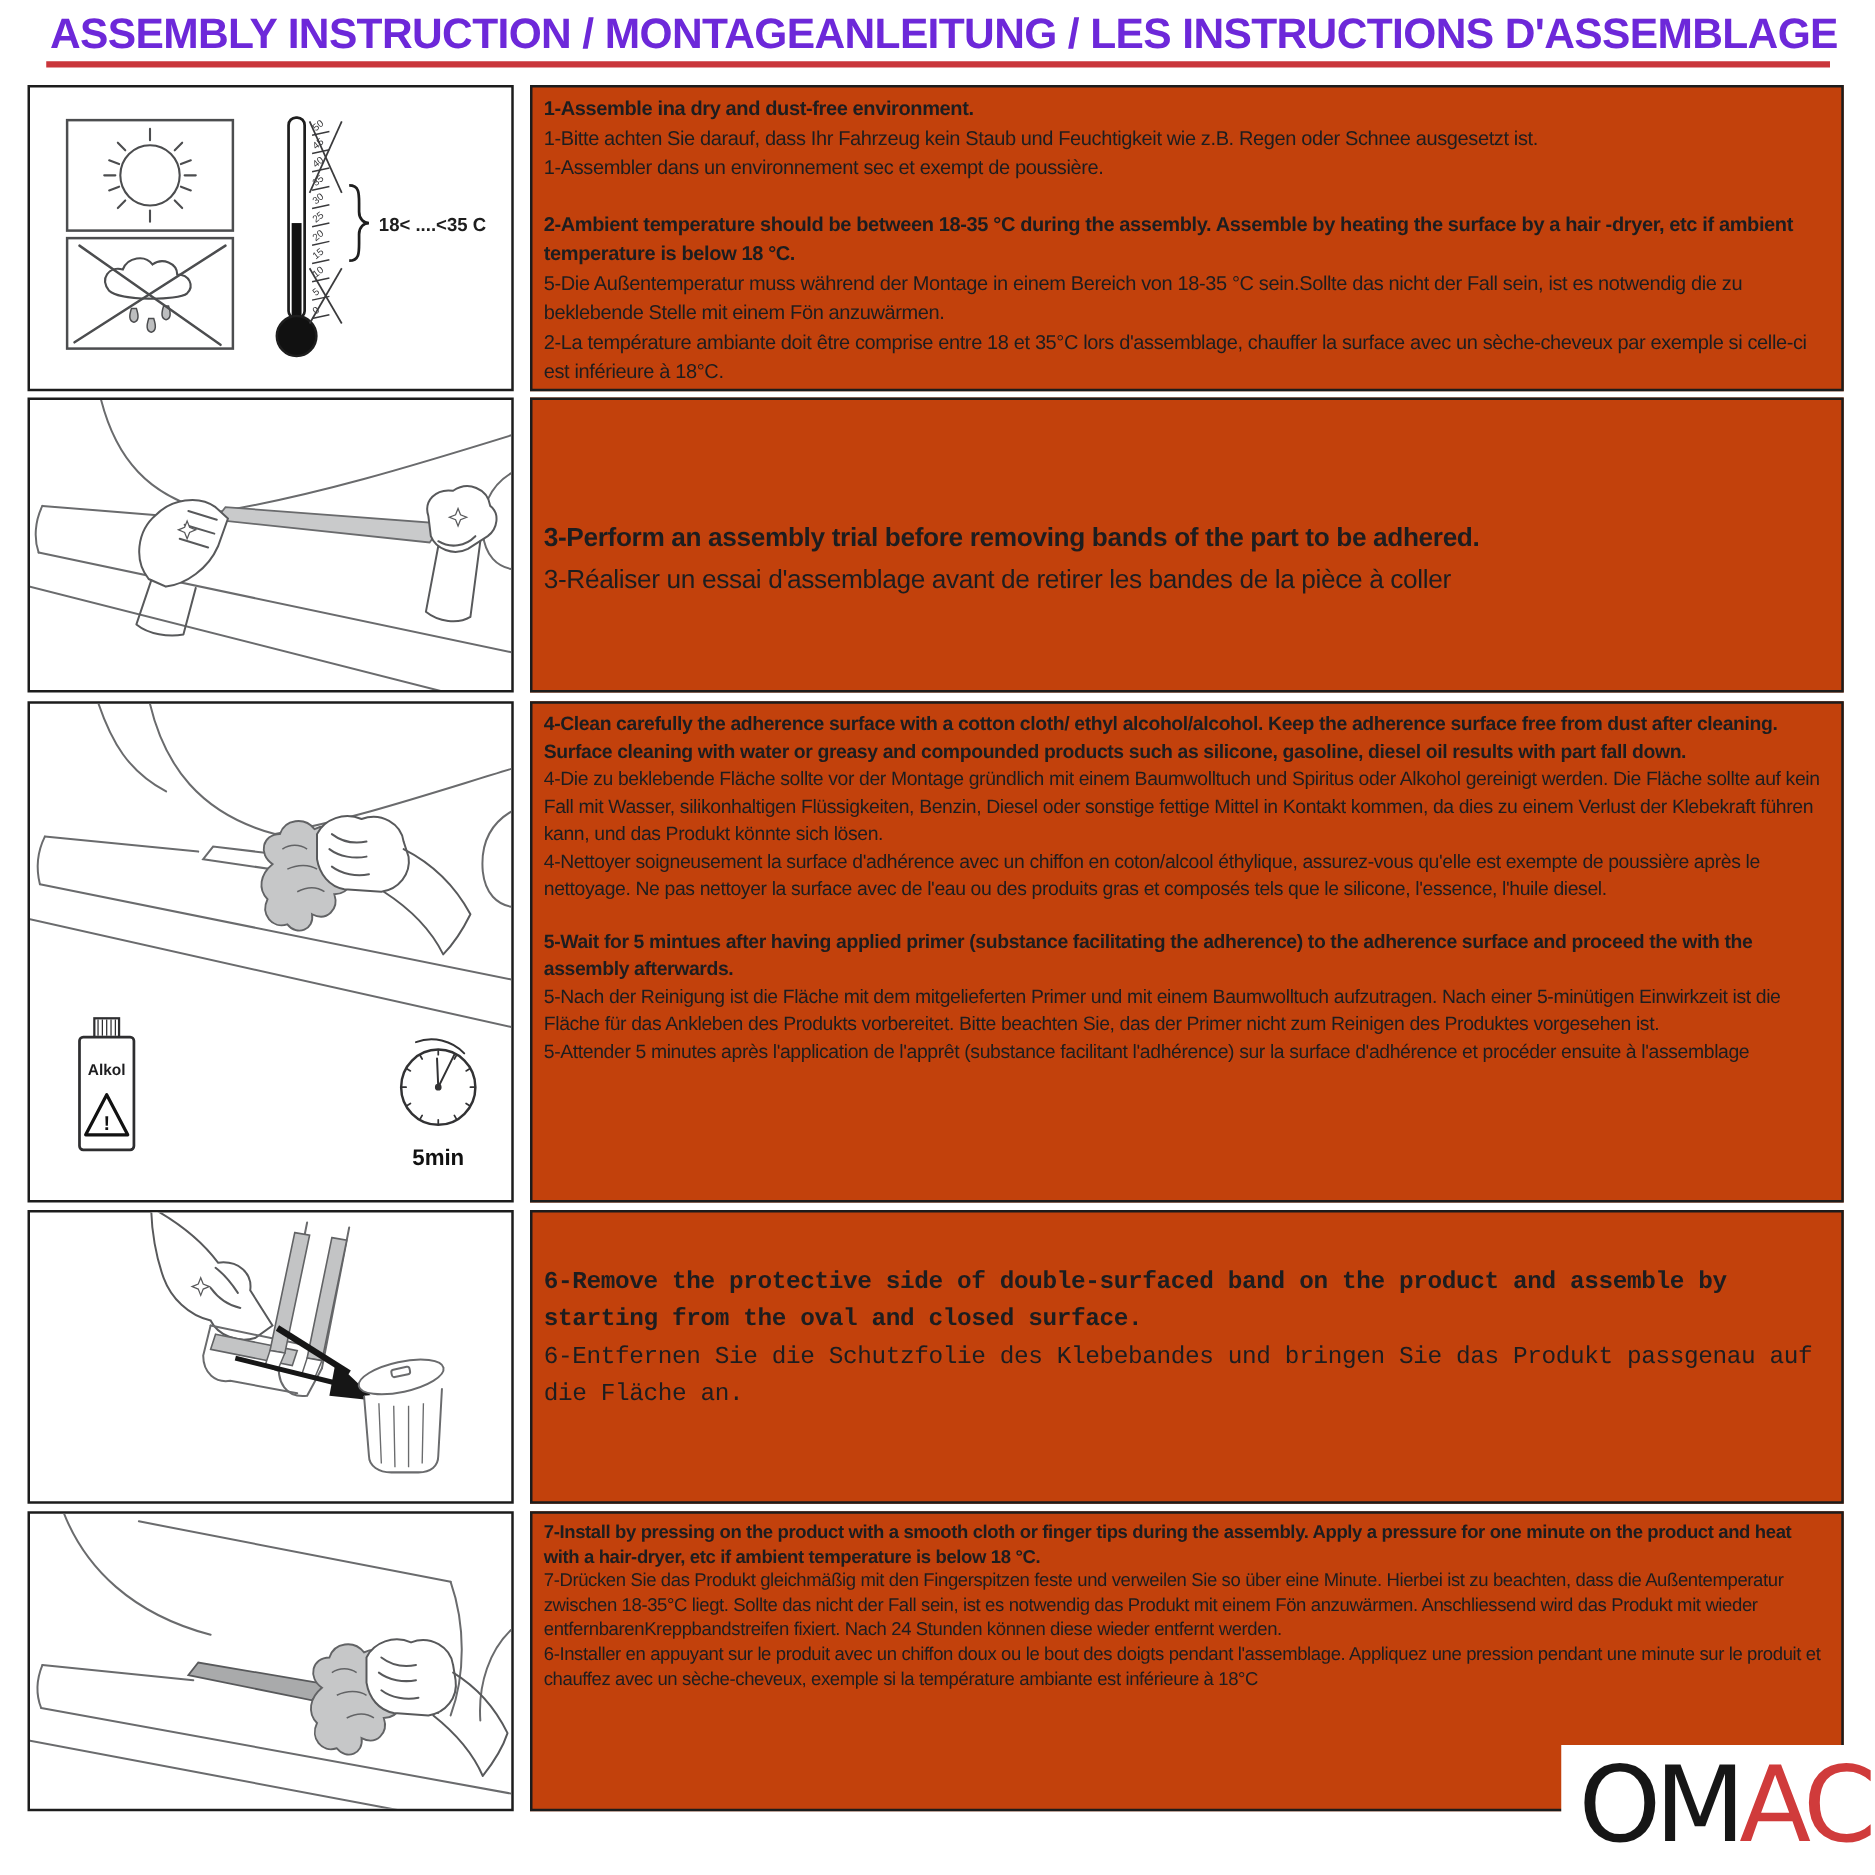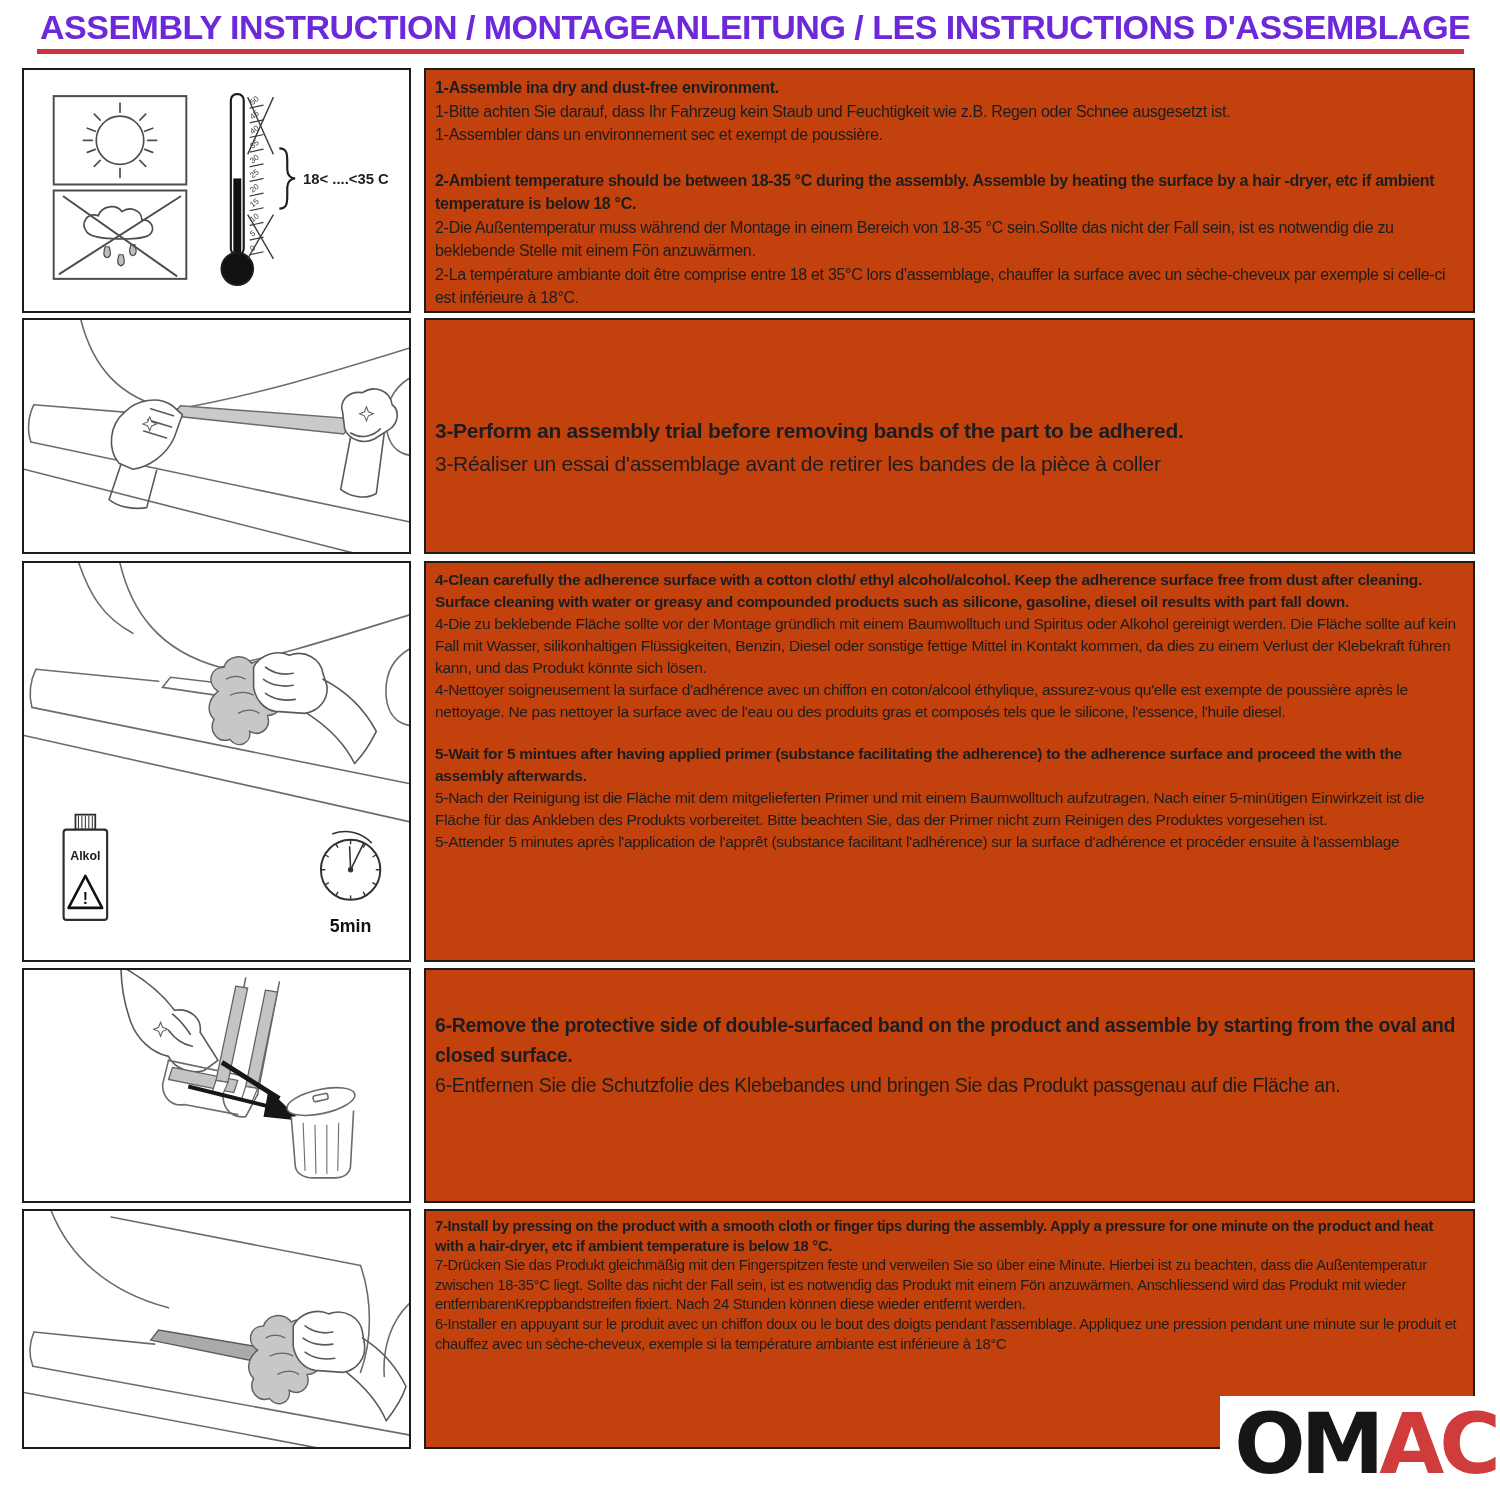--- a/index.html
+++ b/index.html
@@ -11,25 +11,25 @@
   .rbox{position:absolute;left:424px;width:1051px;border:2.5px solid #1c1c1c;background:#c2410c;overflow:hidden;}
   .lbox svg{display:block;width:100%;height:100%;}
   .txt{padding:6px 10px 0 9px;letter-spacing:-0.3px;}
   .txt p{margin:0;}
   .b{font-weight:bold;}
   .gap{margin-top:22px !important;}
   .gap20{margin-top:20px !important;}
   .s16{font-size:16px;line-height:23.5px;}
   .s21{font-size:21px;line-height:33px;}
   .s155{font-size:15.5px;line-height:22px;}
-  .s195{font-size:19.5px;line-height:30px;}
+  .s195{font-size:19.5px;line-height:30px;font-family:Liberation Mono, monospace;}
   .s148{font-size:14.8px;line-height:19.6px;}
   .pt60{padding-top:94px;}
   .pt40{padding-top:40px;}
-  .logo{position:absolute;right:4px;top:1396px;background:#fff;padding:0 0 6px 14px;font-family:"DejaVu Sans","Liberation Sans",sans-serif;font-weight:bold;font-size:84px;line-height:96px;letter-spacing:-5px;color:#161616;white-space:nowrap;}
+  .logo{position:absolute;right:4px;top:1396px;background:#fff;padding:0 0 6px 14px;font-family:"DejaVu Sans","Liberation Sans",sans-serif;font-weight:normal;font-size:84px;line-height:96px;letter-spacing:-5px;color:#161616;white-space:nowrap;}
   .logo .red{color:#d03b3b;}
 </style>
 </head>
 <body>
 
 <div class="title">ASSEMBLY INSTRUCTION / MONTAGEANLEITUNG / LES INSTRUCTIONS D'ASSEMBLAGE</div>
 <div class="rule"></div>
 
 <div class="lbox" style="top:68px;height:245px;">
   <svg viewBox="0 0 389 240" preserveAspectRatio="none">
@@ -97,21 +97,21 @@
       <path d="M 258,78 C 266,78 266,84 266,92 L 266,99 C 266,105 270,108 274,108 C 270,108 266,111 266,117 L 266,124 C 266,132 266,138 258,138" fill="none" stroke="#1e1e1e" stroke-width="2.2"></path>
       <text x="282" y="114" font-family="Liberation Sans, sans-serif" font-weight="bold" font-size="15" fill="#1e1e1e">18&lt; ....&lt;35 C</text>
     </g>
   </svg>
 </div>
 <div class="rbox txt s16" style="top:68px;height:245px;">
   <p class="b">1-Assemble ina dry and dust-free environment.</p>
   <p>1-Bitte achten Sie darauf, dass Ihr Fahrzeug kein Staub und Feuchtigkeit wie z.B. Regen oder Schnee ausgesetzt ist.</p>
   <p>1-Assembler dans un environnement sec et exempt de poussière.</p>
   <p class="b gap">2-Ambient temperature should be between 18-35 °C  during the assembly. Assemble by heating the surface by a hair -dryer, etc if ambient temperature is below 18 °C.</p>
-  <p>2-Die Außentemperatur muss während der Montage in einem Bereich von 18-35 °C  sein.Sollte das nicht der Fall sein, ist es notwendig die zu beklebende Stelle mit einem Fön anzuwärmen.</p>
+  <p>5-Die Außentemperatur muss während der Montage in einem Bereich von 18-35 °C  sein.Sollte das nicht der Fall sein, ist es notwendig die zu beklebende Stelle mit einem Fön anzuwärmen.</p>
   <p>2-La température ambiante doit être comprise entre 18 et 35°C lors d'assemblage, chauffer la surface avec un sèche-cheveux par exemple si celle-ci est inférieure à 18°C.</p>
 </div>
 
 <div class="lbox" style="top:318px;height:236px;">
   <svg viewBox="0 0 389 230" preserveAspectRatio="none">
     <g stroke="#6a6b6d" stroke-width="1.6" fill="none" stroke-linecap="round">
       <path d="M 56,-6 C 68,46 96,78 150,89"></path>
       <path d="M 150,89 C 230,76 310,52 389,28"></path>
       <path d="M 389,58 C 372,68 364,86 366,106 C 368,124 378,132 389,134"></path>
       <path d="M 10,84 L 148,95"></path>

